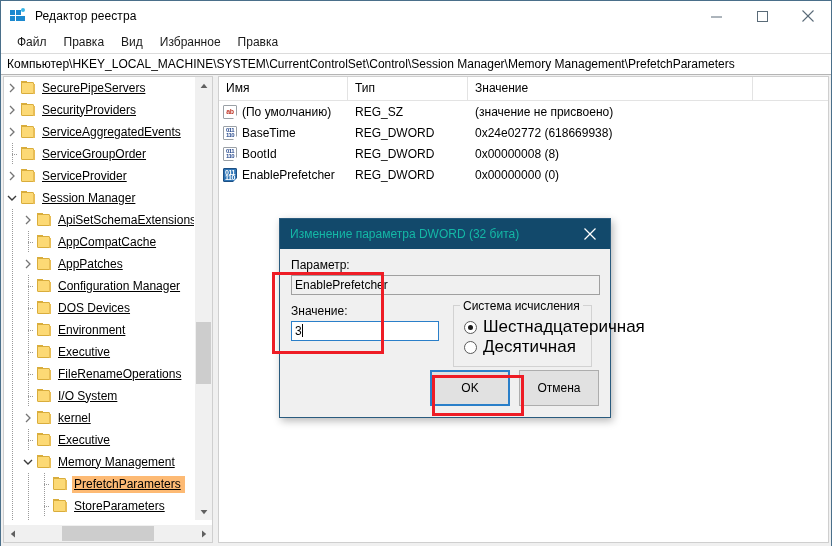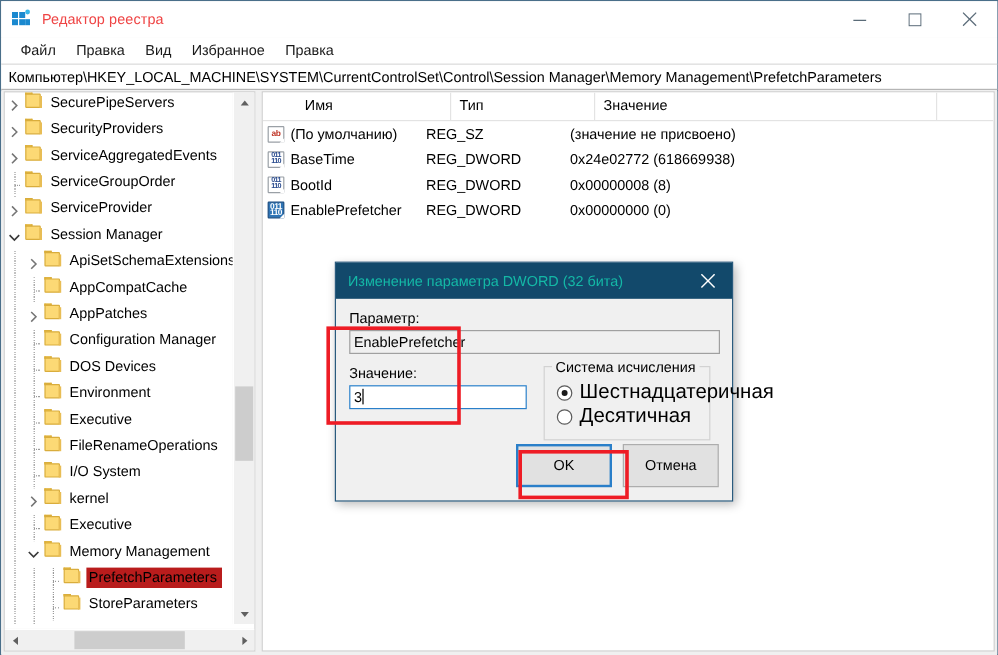--- a/index.html
+++ b/index.html
@@ -42,21 +42,21 @@
     position: relative;
     flex: none;
   }
   .app-icon .sq {
     position: absolute;
     background: #1b89cf;
   }
   .title-text {
     margin-left: 9px;
     font-size: 12px;
-    color: #ef4444;
+    color: #000000;
     letter-spacing: .1px;
   }
   .win-btns {
     margin-left: auto;
     display: flex;
     height: 30px;
   }
   .win-btn {
     width: 46px; height: 30px;
     display: flex;
@@ -124,26 +124,27 @@
   .tree-scroll-area {
     position: absolute;
     left: 0; top: 0;
     width: 192px;
     height: 443px;
     overflow: hidden;
   }
   .tree-row {
     height: 22px;
     display: flex;
-    align-items: flex-start;
+    align-items: center;
     white-space: nowrap;
     position: relative;
+    text-decoration: underline;
   }
   .tree-row.selected .tree-label {
-    background: #b91c1c;
+    background: #fdba74;
   }
   .twisty {
     width: 16px; height: 22px;
     flex: none;
     display: flex;
     align-items: center;
     justify-content: center;
   }
   .twisty svg { display: block; }
   .dotline {
@@ -269,21 +270,20 @@
     background: #ffffff;
     border: 1px solid #cfcfcf;
     box-sizing: border-box;
     overflow: hidden;
   }
   .list-header {
     height: 23px;
     display: flex;
     background: #ffffff;
     border-bottom: 1px solid #e3e3e3;
-    padding-left: 28px;
   }
   .lh-cell {
     height: 23px;
     line-height: 23px;
     font-size: 12px;
     color: #000;
     padding-left: 7px;
     box-sizing: border-box;
     border-right: 1px solid #e3e3e3;
     white-space: nowrap;

